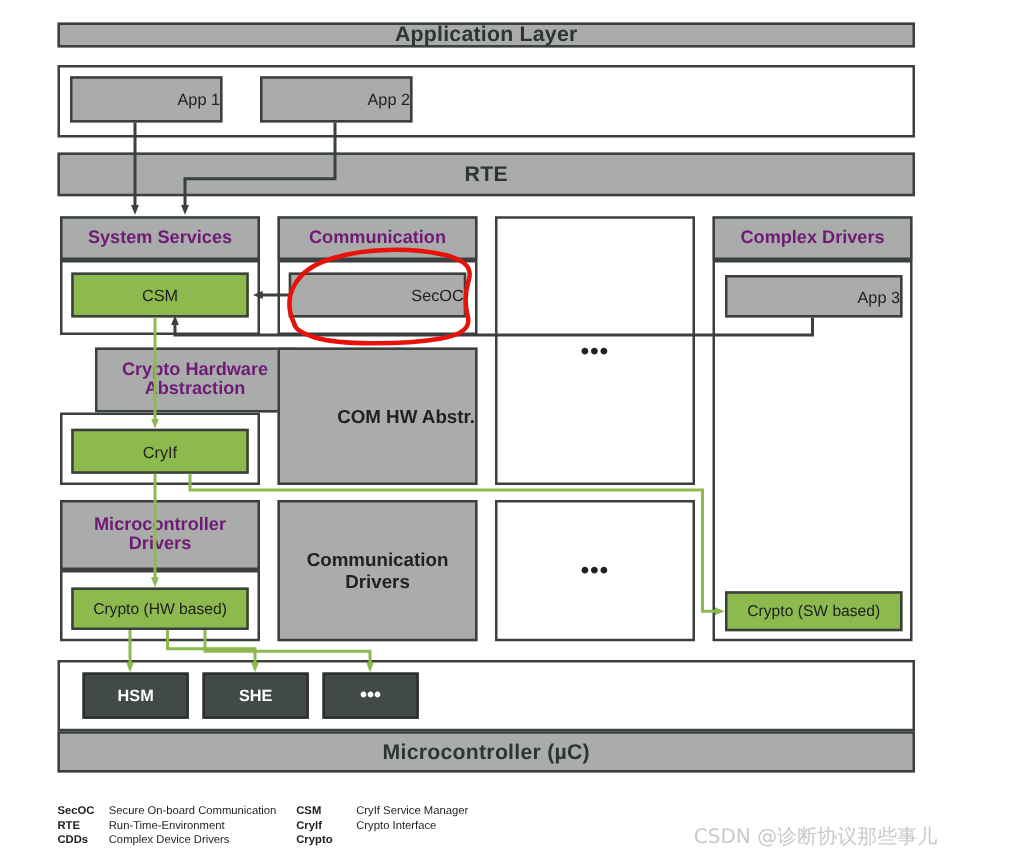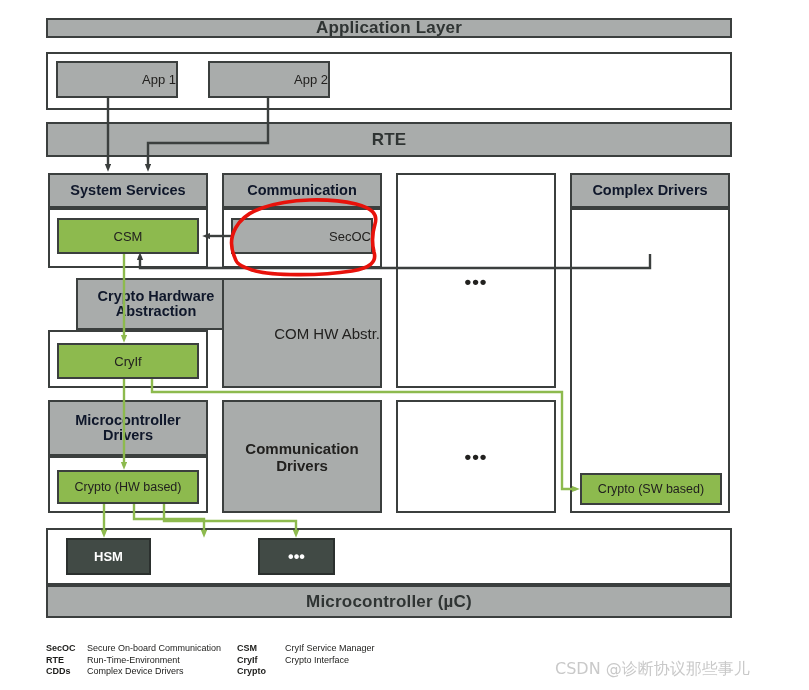--- a/index.html
+++ b/index.html
@@ -10,21 +10,21 @@
   
   .bandbox{
     background:#a9acab;border:2px solid #3b3f3e;
     display:flex;align-items:center;justify-content:center;
     font-weight:bold;color:#2f3433;letter-spacing:.2px;
   }
   .whitebox{background:#ffffff;border:2px solid #3b3f3e;}
   .colhead{
     background:#a9acab;border:2px solid #3b3f3e;
     display:flex;align-items:center;justify-content:center;text-align:center;
-    font-weight:bold;color:#0f172a;line-height:1.05;
+    font-weight:bold;color:#701a75;line-height:1.05;
   }
   .graybox{
     background:#a9acab;border:2px solid #3b3f3e;
     display:flex;align-items:center;justify-content:flex-end;text-align:center;
     color:#22211f;
   }
   .greenbox{
     background:#8dba4e;border:2px solid #3b3f3e;
     display:flex;align-items:center;justify-content:center;text-align:center;
     color:#22211f;
@@ -94,33 +94,36 @@
 
   <div class="abs whitebox" style="left:396px;top:173px;width:160px;height:215px;"></div>
   <div class="abs dots" style="left:396px;top:272px;width:160px;height:20px;">
     <span>•••</span>
   </div>
 
   <div class="abs colhead" style="left:570px;top:173px;width:160px;height:35px;font-size:14.5px;text-align:center;">
     <span>Complex Drivers</span>
   </div>
   <div class="abs whitebox" style="left:570px;top:208px;width:160px;height:305px;"></div>
+  <div class="abs graybox" style="left:580px;top:220px;width:142px;height:34px;font-size:13px;">
+    <span>App 3</span>
+  </div>
   <div class="abs greenbox" style="left:580px;top:473px;width:142px;height:32px;font-size:12.5px;">
     <span>Crypto (SW based)</span>
   </div>
 
   <div class="abs colhead" style="left:48px;top:278px;width:160px;height:52px;font-size:14.5px;padding:0 6px;margin-left:28px;">
     <span>Crypto Hardware Abstraction</span>
   </div>
   <div class="abs whitebox" style="left:48px;top:330px;width:160px;height:58px;"></div>
   <div class="abs greenbox" style="left:57px;top:343px;width:142px;height:36px;font-size:13px;">
     <span>CryIf</span>
   </div>
 
-  <div class="abs graybox" style="left:222px;top:278px;width:160px;height:110px;font-size:15px;font-weight:normal;">
+  <div class="abs graybox" style="left:222px;top:278px;width:160px;height:110px;font-size:15px;font-weight:bold;">
     <span>COM HW Abstr.</span>
   </div>
 
   <div class="abs colhead" style="left:48px;top:400px;width:160px;height:56px;font-size:14.5px;padding:0 6px;">
     <span>Microcontroller Drivers</span>
   </div>
   <div class="abs whitebox" style="left:48px;top:456px;width:160px;height:57px;"></div>
   <div class="abs greenbox" style="left:57px;top:470px;width:142px;height:34px;font-size:12.5px;">
     <span>Crypto (HW based)</span>
   </div>
@@ -130,20 +133,23 @@
   </div>
 
   <div class="abs whitebox" style="left:396px;top:400px;width:160px;height:113px;"></div>
   <div class="abs dots" style="left:396px;top:447px;width:160px;height:20px;">
     <span>•••</span>
   </div>
 
   <div class="abs whitebox" style="left:46px;top:528px;width:686px;height:57px;"></div>
   <div class="abs darkbox" style="left:66px;top:538px;width:85px;height:37px;">
     <span>HSM</span>
+  </div>
+  <div class="abs darkbox" style="left:162px;top:538px;width:85px;height:37px;">
+    <span>SHE</span>
   </div>
   <div class="abs darkbox" style="left:258px;top:538px;width:77px;height:37px;font-size:16px;">
     <span>•••</span>
   </div>
 
   <div class="abs bandbox" style="left:46px;top:585px;width:686px;height:33px;font-size:17px;align-items:center;">
     <span>Microcontroller (µC)</span>
   </div>
 
   <svg class="layer" viewBox="0 0 809 690">

